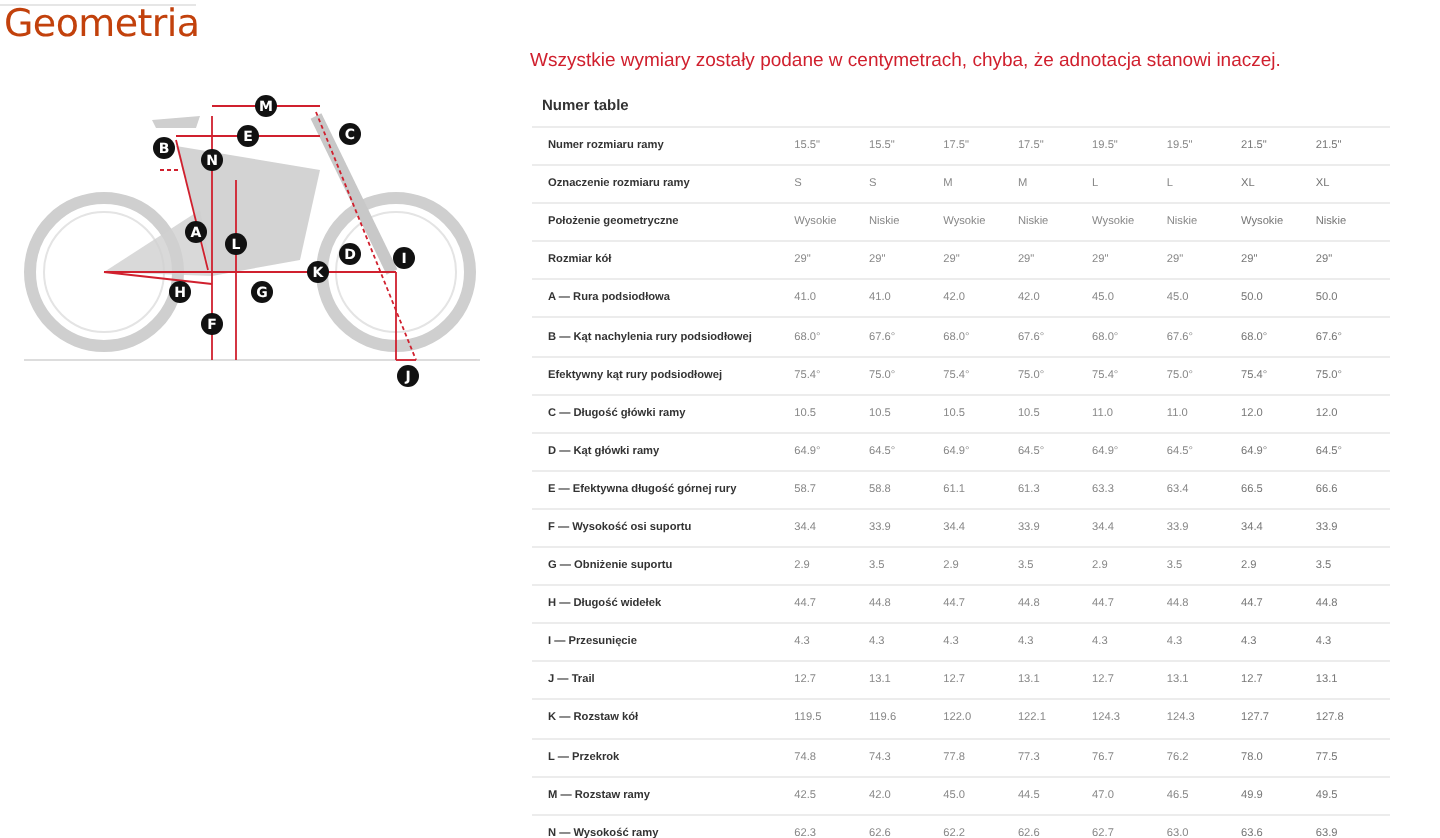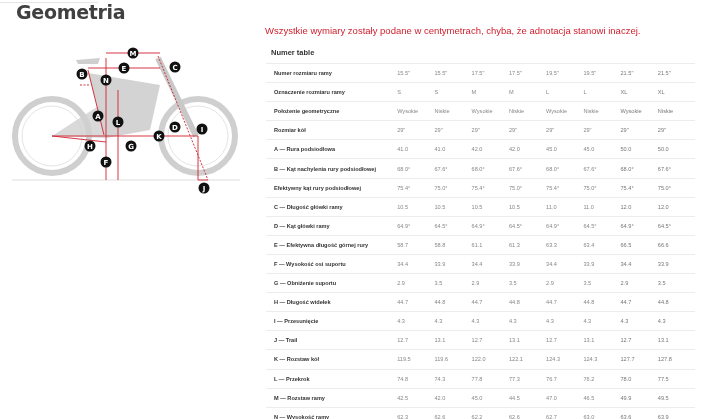--- a/index.html
+++ b/index.html
@@ -1,18 +1,18 @@
 <!DOCTYPE html>
 <html><head>
 <meta charset="utf-8">
 <style>
   html, body { margin:0; padding:0; background:#ffffff; }
   body { width:720px; height:419px; overflow:hidden; position:relative; font-family:"Liberation Sans", sans-serif; color:#333; }
   .topline { position:absolute; left:0; top:2px; width:98px; height:1px; background:#e6e6e6; }
-  .title { position:absolute; left:16px; top:1px; font-family:"DejaVu Sans", sans-serif; font-weight:bold; font-size:19px; color:#404040; letter-spacing:-0.3px; }
+  .title { position:absolute; left:2px; top:1px; font-family:"DejaVu Sans", sans-serif; font-weight:normal; font-size:19px; color:#c2410c; letter-spacing:-0.3px; }
   .diagram { position:absolute; left:0; top:30px; width:260px; height:170px; }
   .notice { position:absolute; left:265px; top:25px; font-size:9.5px; color:#d0202e;text-align:center; }
   .sizing-title { position:absolute; left:271px; top:48px; font-size:7.5px; font-weight:bold; color:#333; }
   .tbl { position:absolute; left:266px; top:63px; width:429px; border-collapse:collapse; font-size:5.6px; }
   .tbl td { height:18.1px; padding:0; border-top:1px solid #ececec; vertical-align:middle; color:#888; white-space:nowrap; }
   .tbl td.lbl { padding-left:8px; width:124px; color:#333; font-weight:bold; }
   .tbl td.c { width:38px; }
   .tbl td.dk { color:#777; }
 </style>
 </head>

